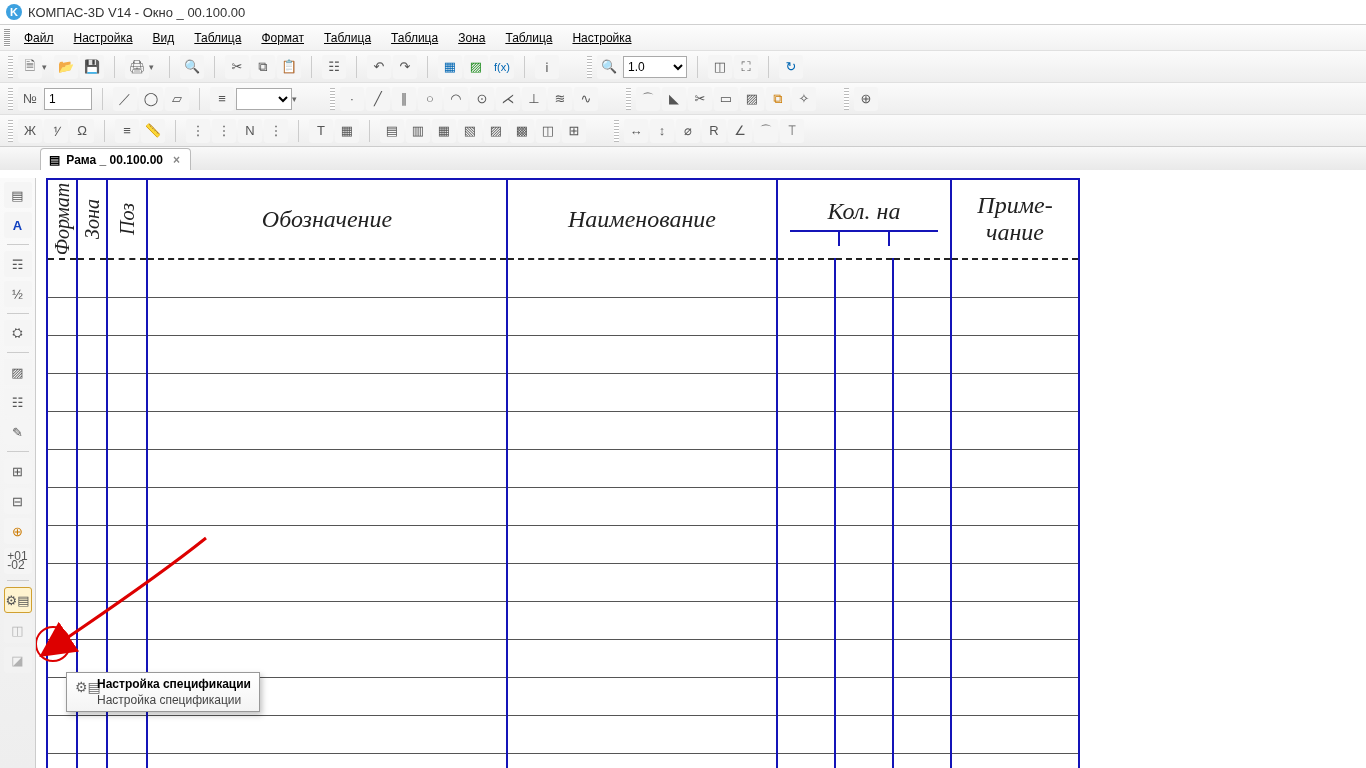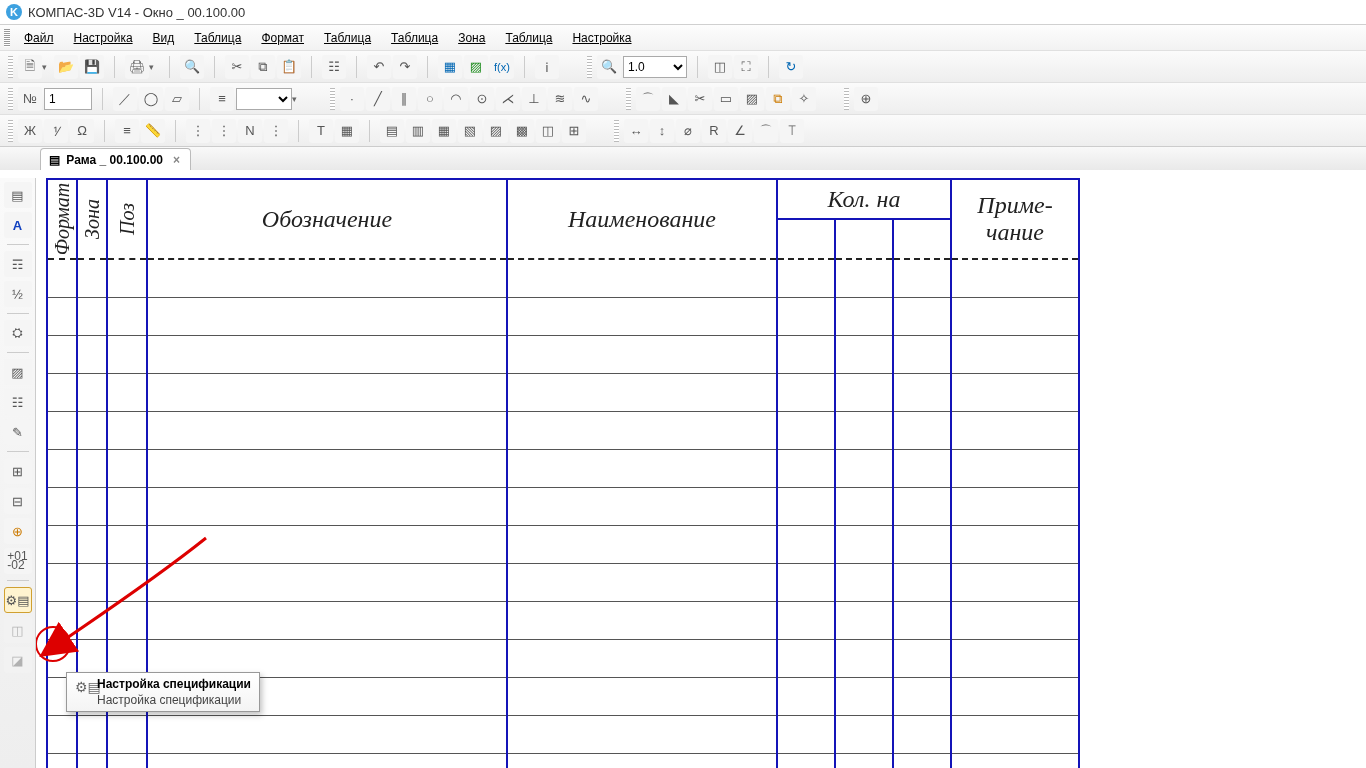--- a/index.html
+++ b/index.html
@@ -470,21 +470,21 @@
                 <span>Формат</span>
               </th>
             <th class="vcell">
                 <span>Зона</span>
               </th>
             <th class="vcell">
                 <span>Поз</span>
               </th>
             <th>Обозначение</th>
             <th>Наименование</th>
-            <th colspan="3" style="padding:0;">
+            <th colspan="3" style="padding:12px;">
               <div class="kolna-sub">
                 <div class="kolna-top">Кол. на</div>
                 <div class="kolna-cells">
                     <div></div>
                     <div></div>
                     <div></div>
                   </div>
               </div>
             </th>
             <th>

